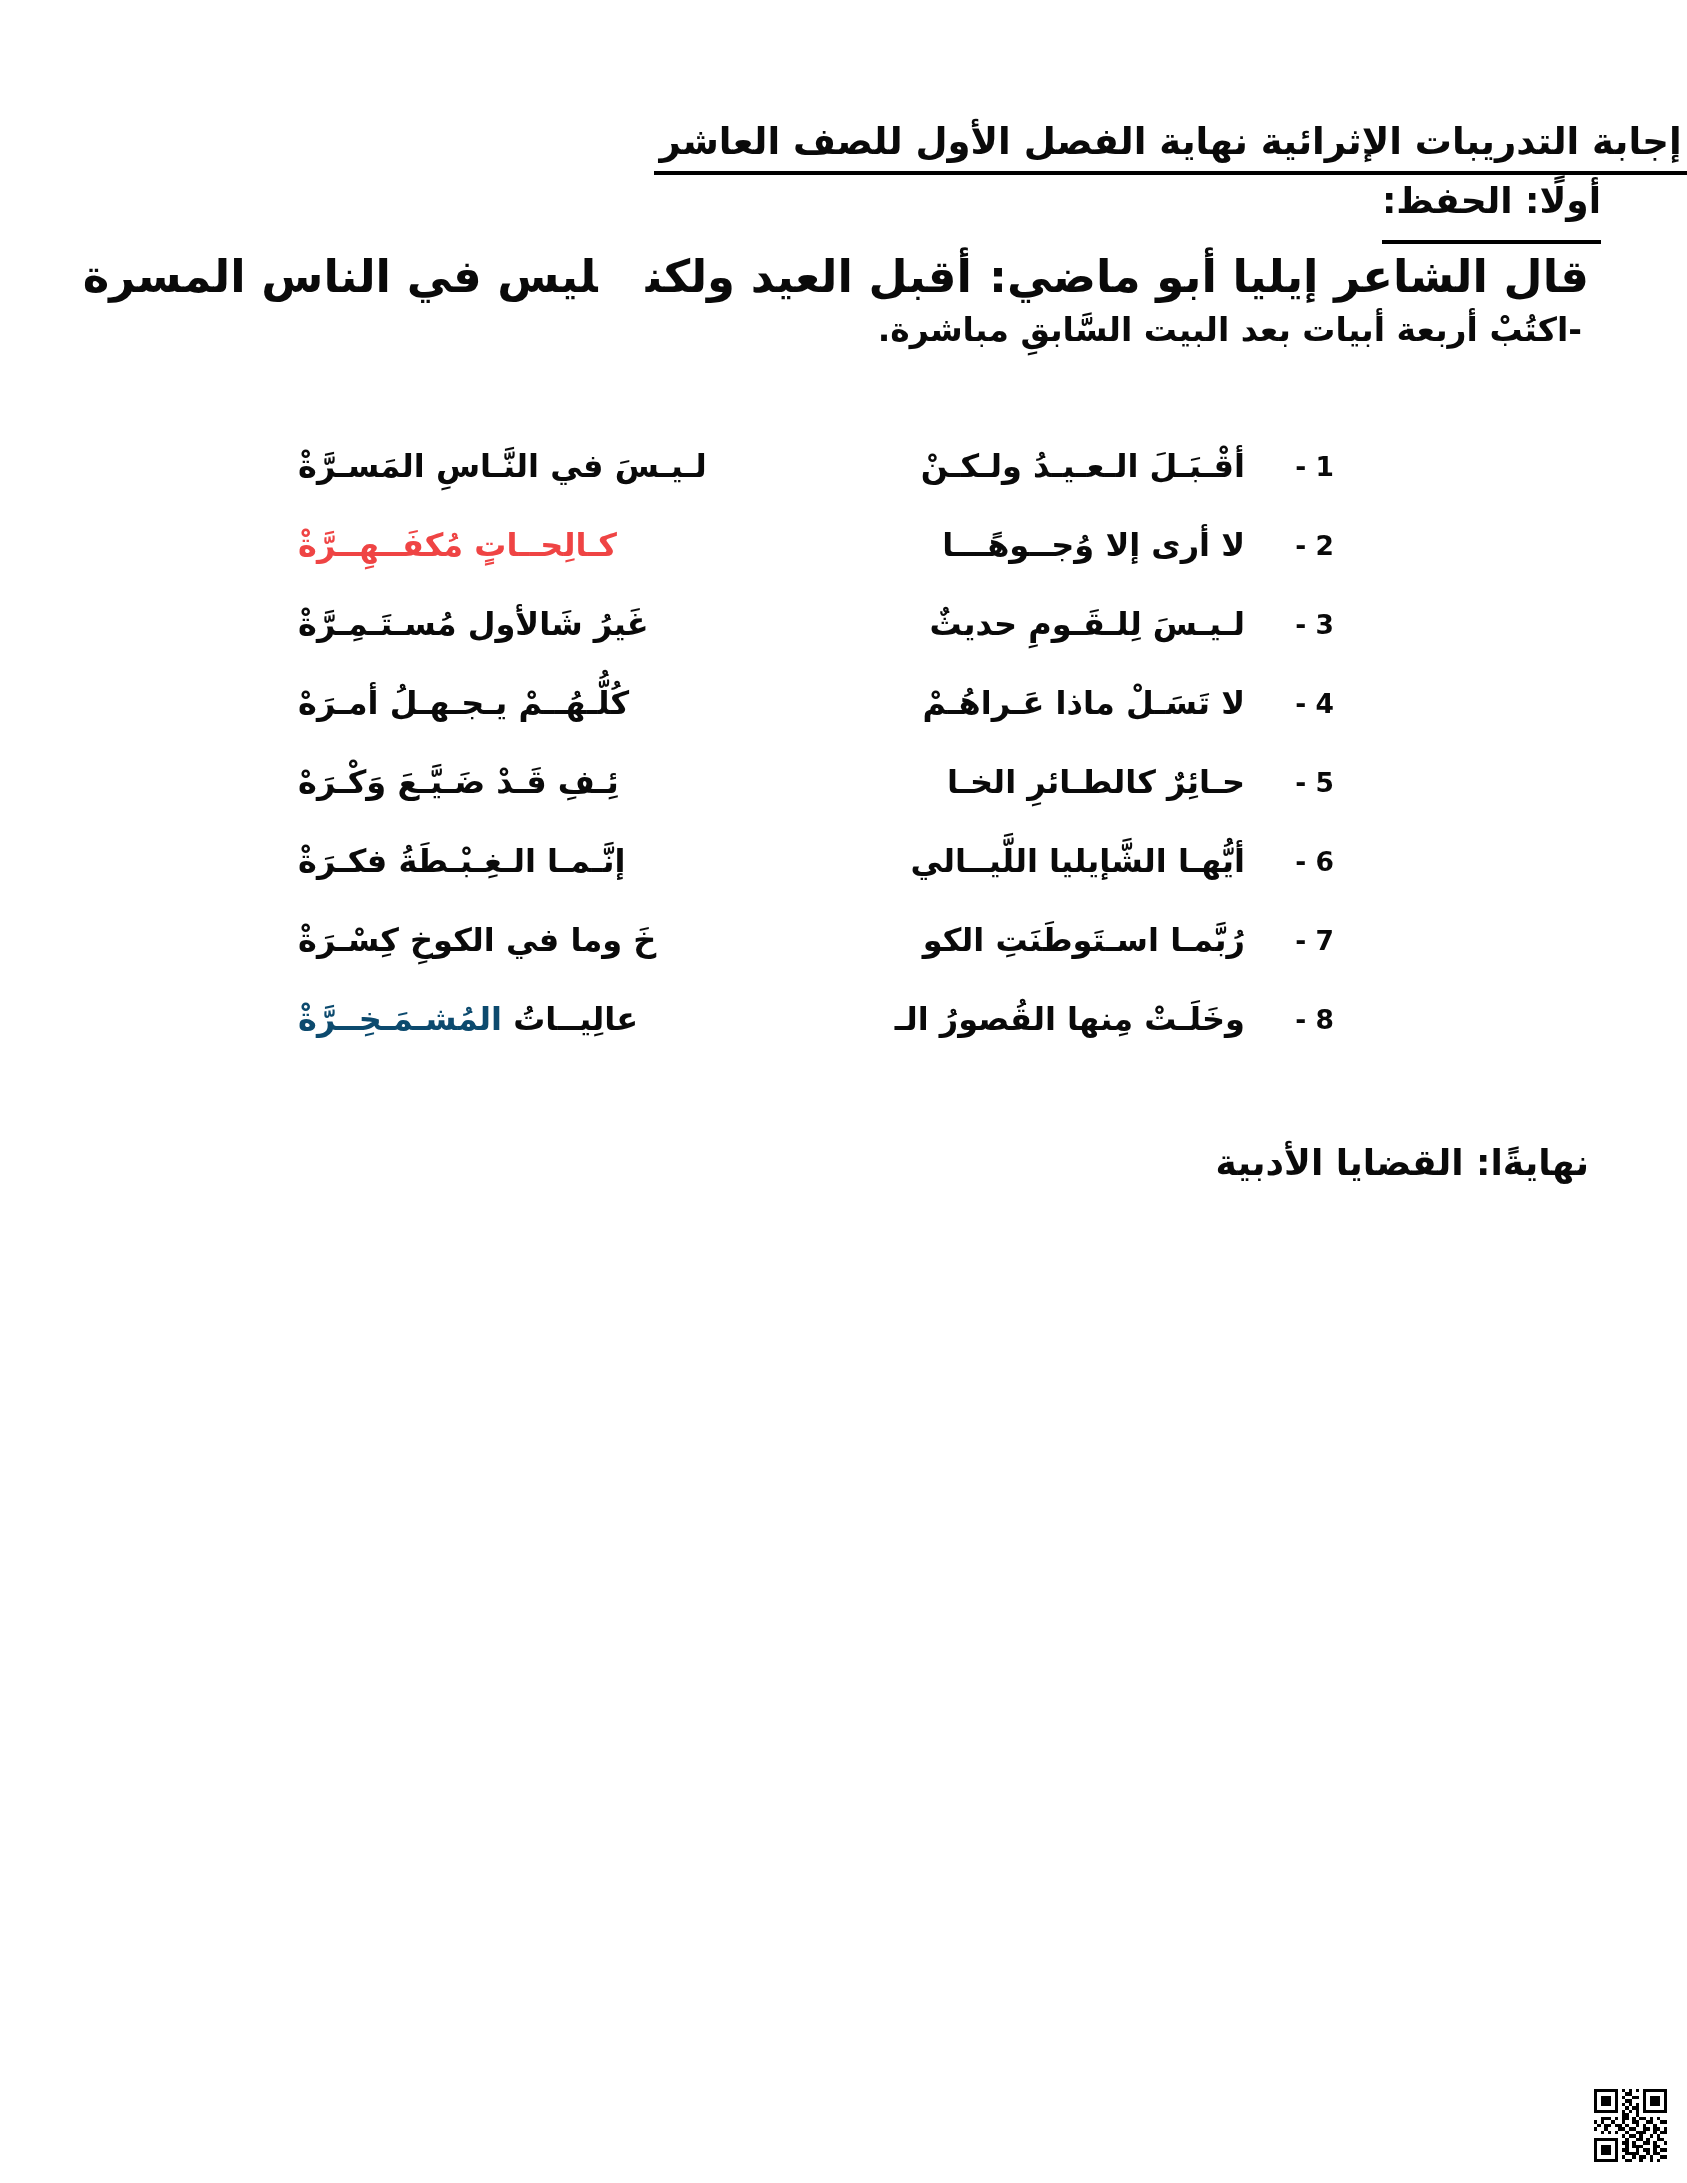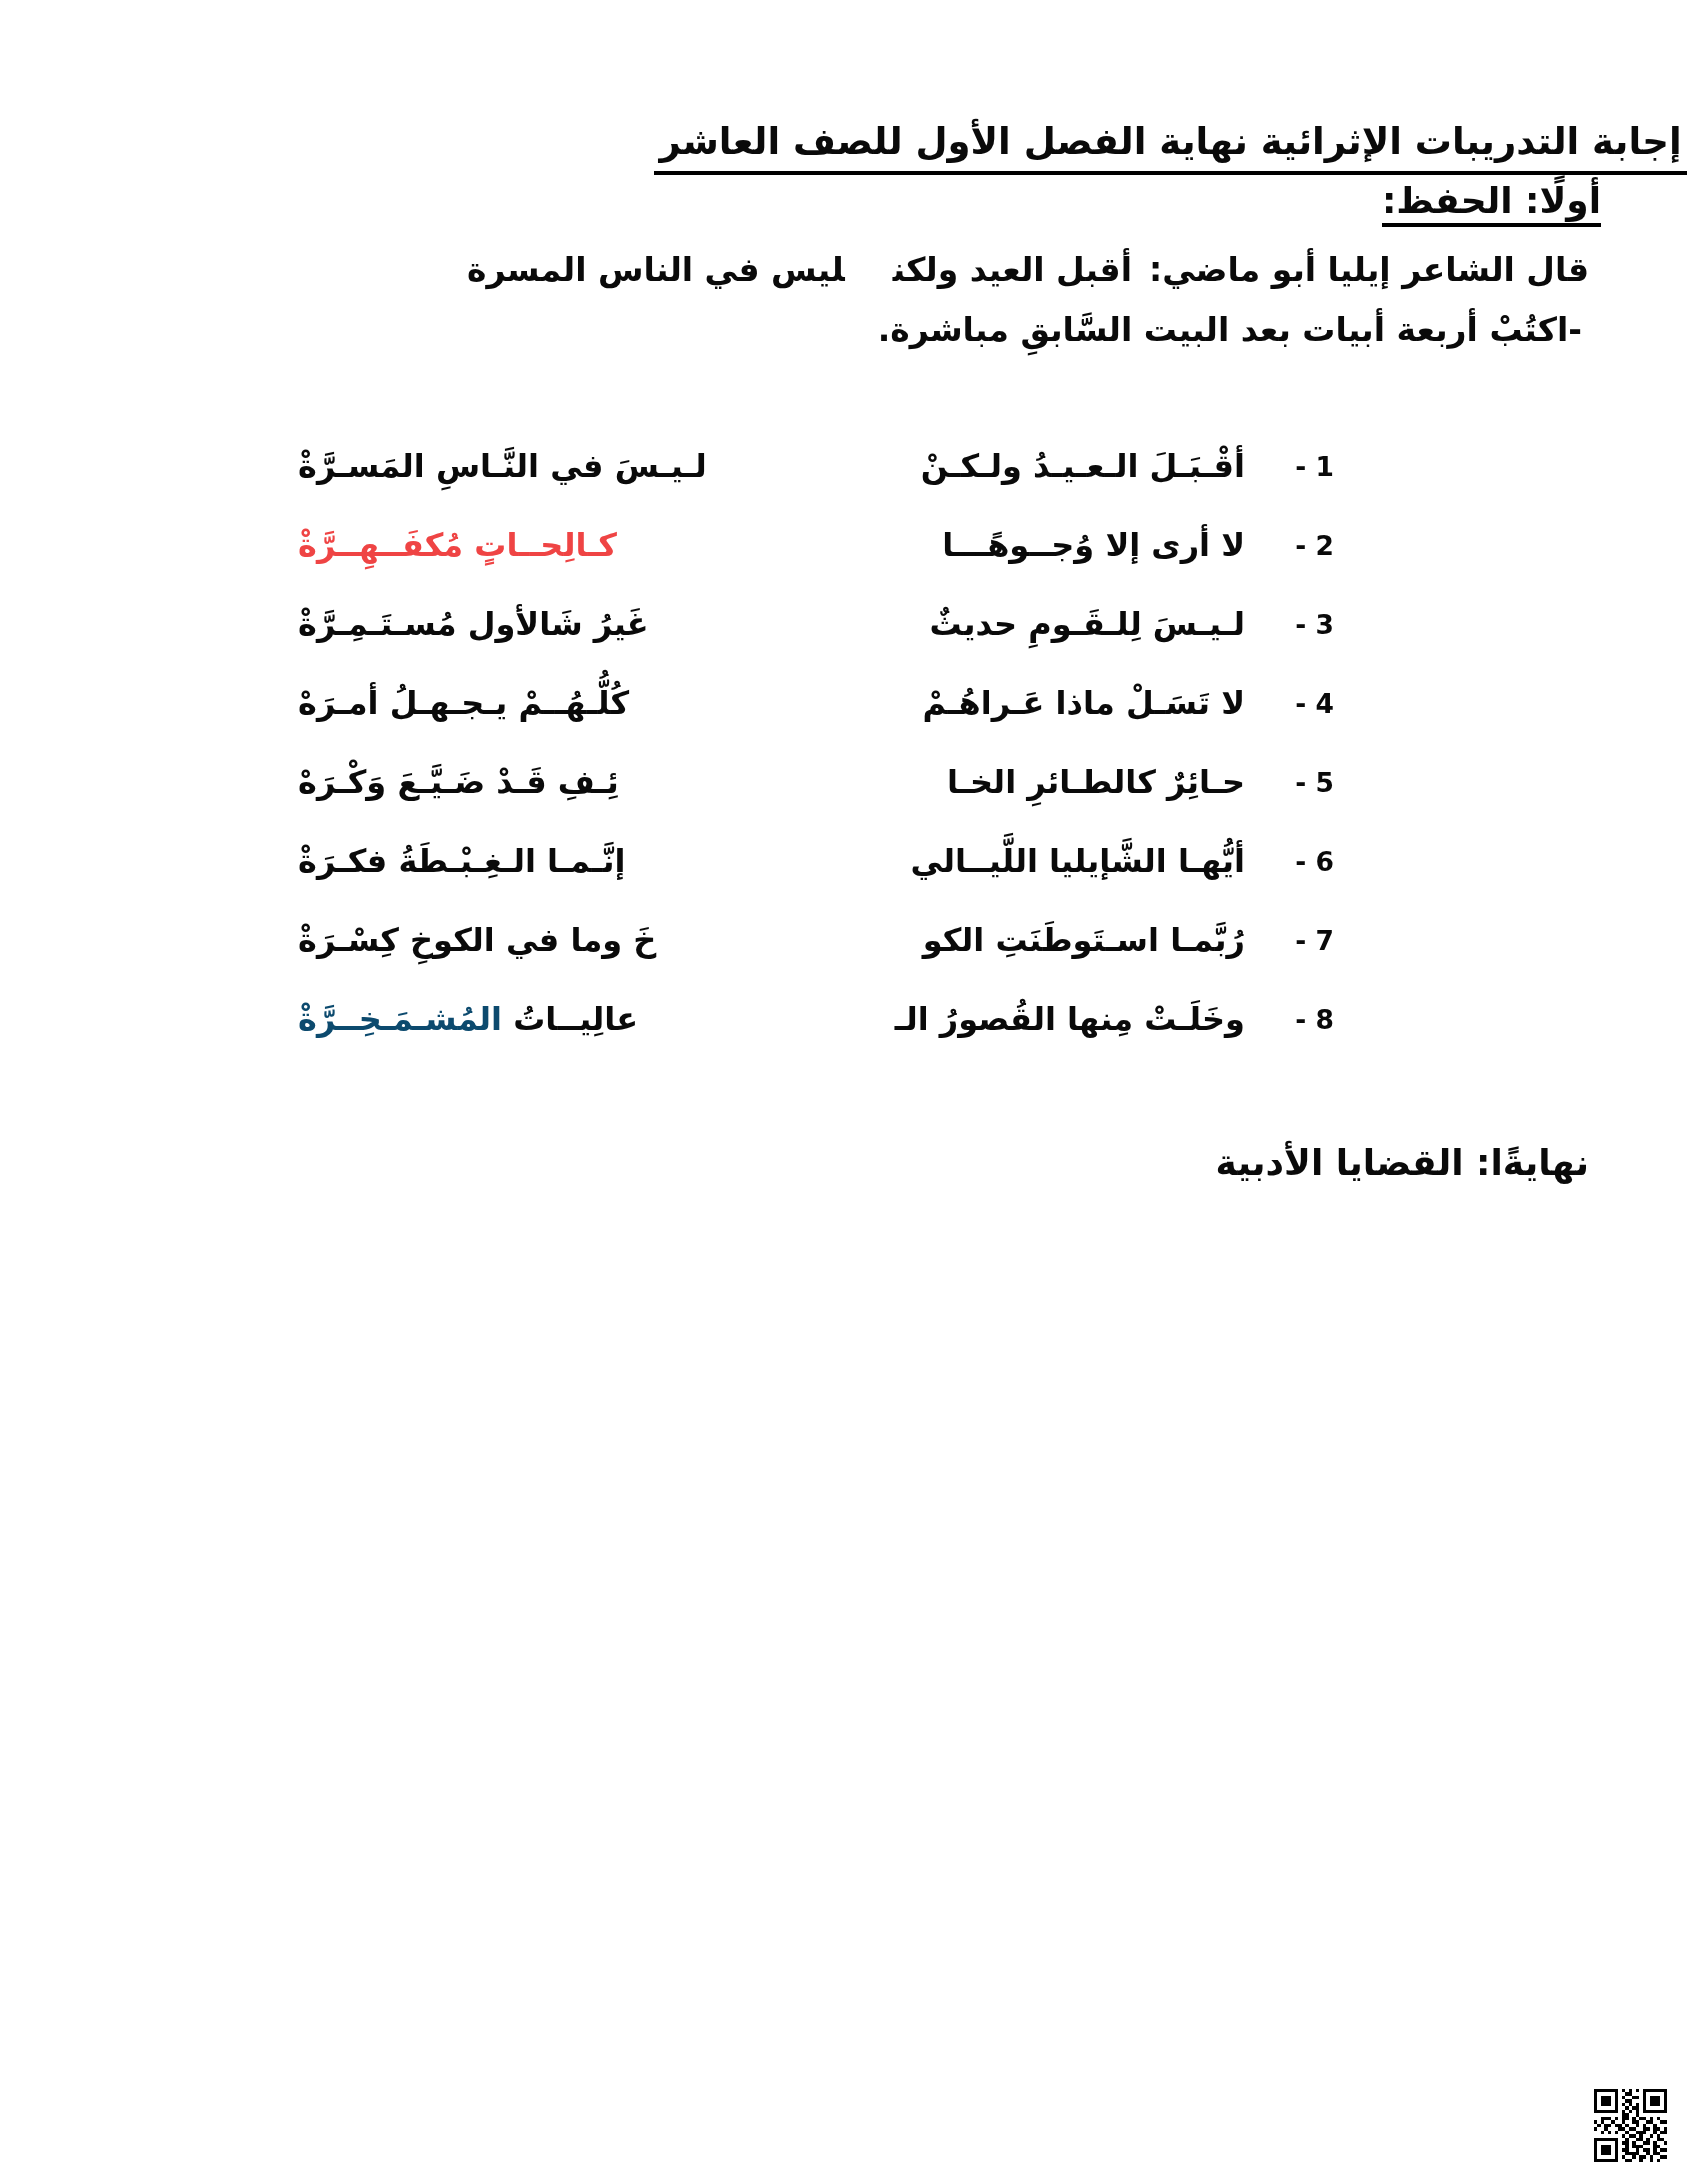--- a/index.html
+++ b/index.html
@@ -22,25 +22,25 @@
     border-bottom:4px solid #000;
     padding:0 5.3px 8px 5.3px;
   }
   .sec1-heading{
     position:absolute;top:180px;right:86px;
     font-size:36px;font-weight:bold;
   }
   .sec1-heading .u{
     display:inline-block;
     border-bottom:4.6px solid #000;
-    padding-bottom:2px;
+    padding-bottom:19px;
   }
   .intro-line{
     position:absolute;top:250px;right:98px;
-    font-size:33px;font-weight:bold;
+    font-size:45px;font-weight:bold;
     white-space:nowrap;
   }
   .intro-line .speaker{margin-left:17px;}
   .intro-line .hemi1{margin-left:48px;}
   .instruction{
     position:absolute;top:310px;right:105px;
     font-size:33px;font-weight:bold;
     white-space:nowrap;
   }
   .poem{

